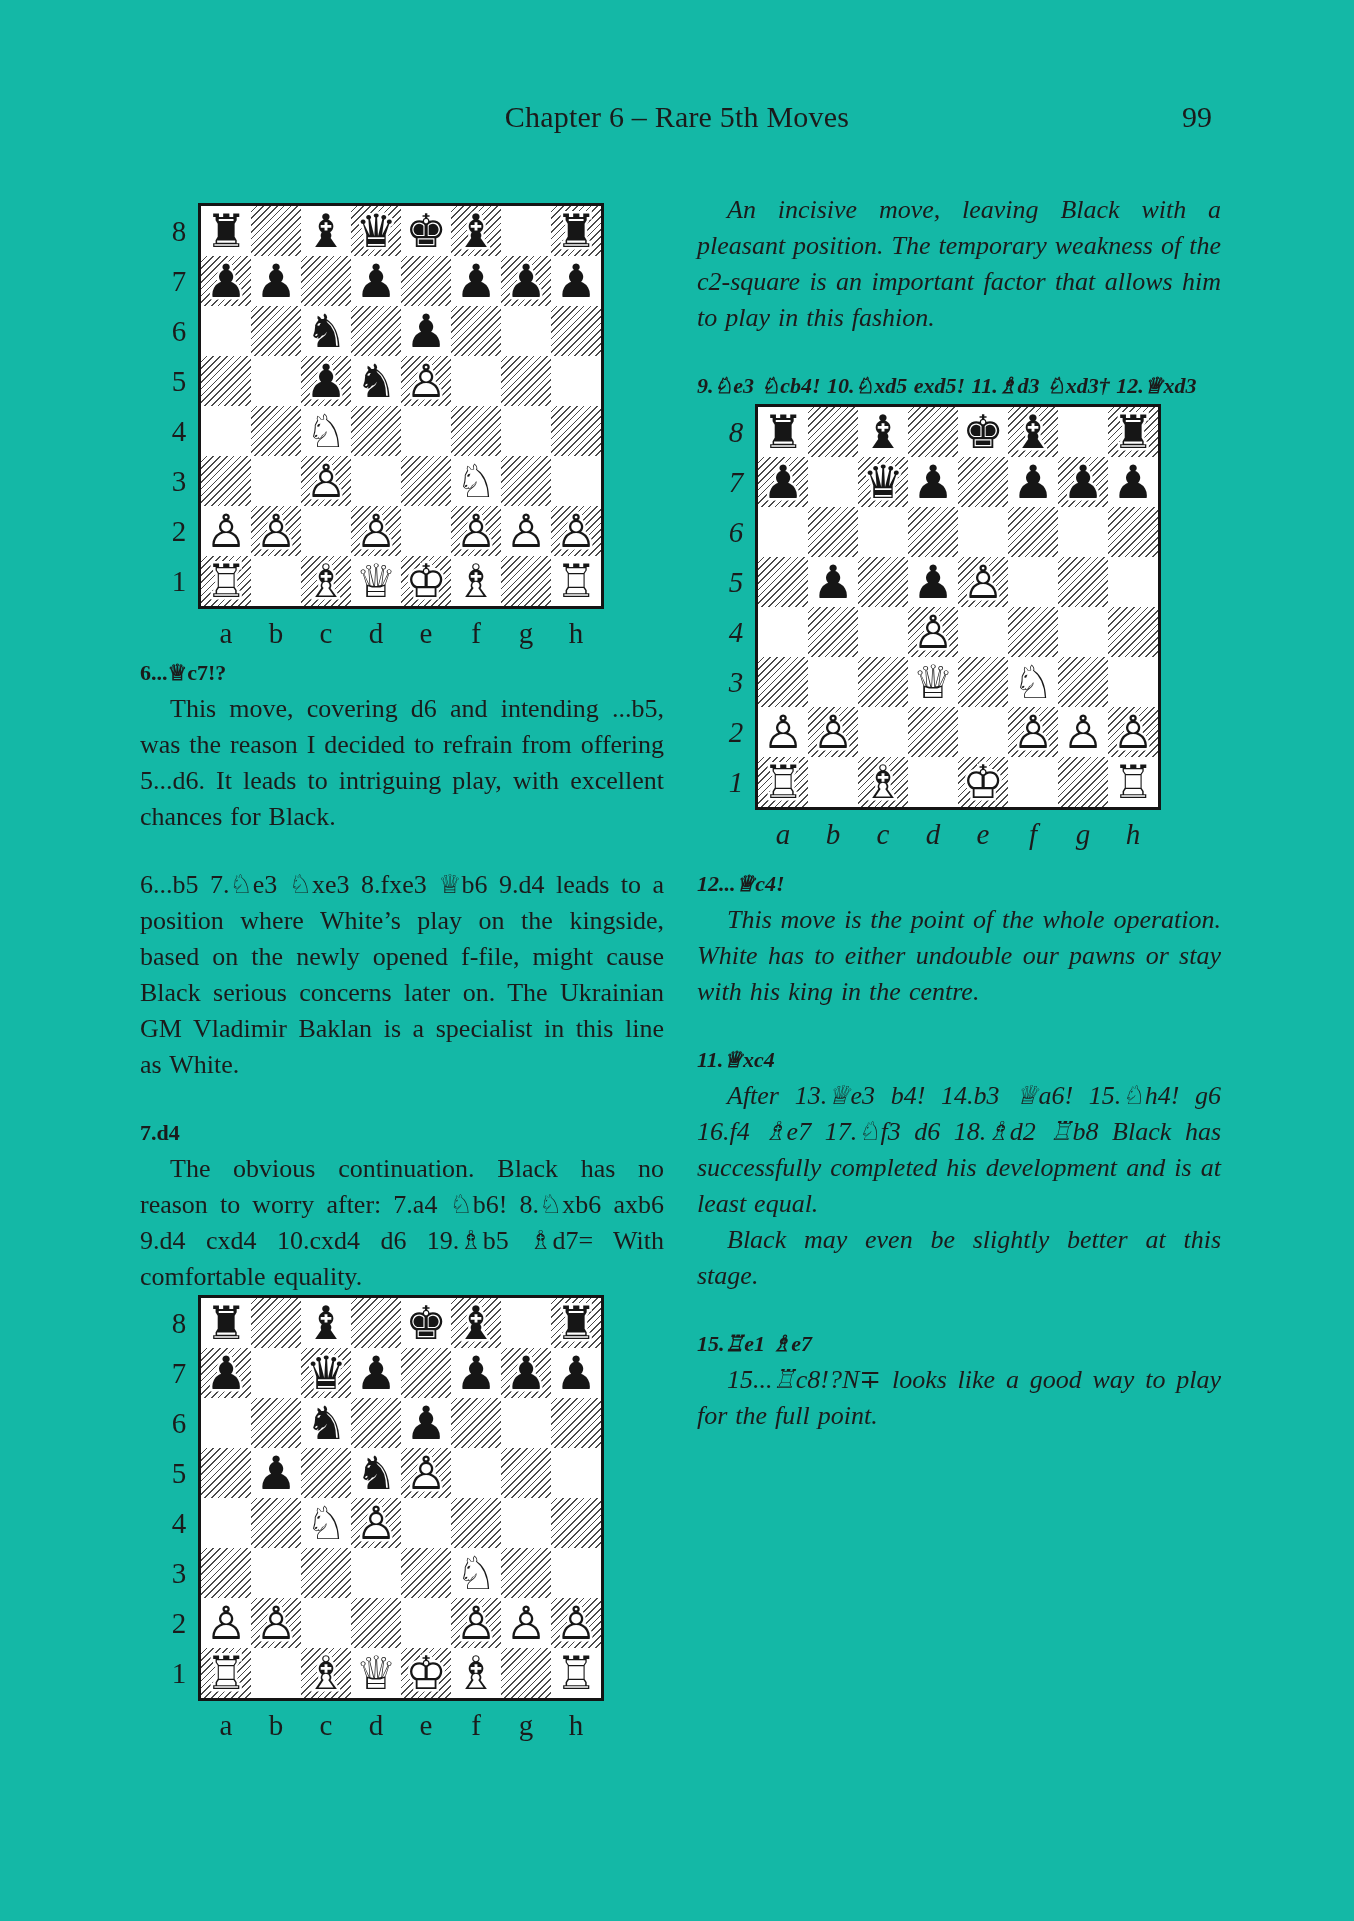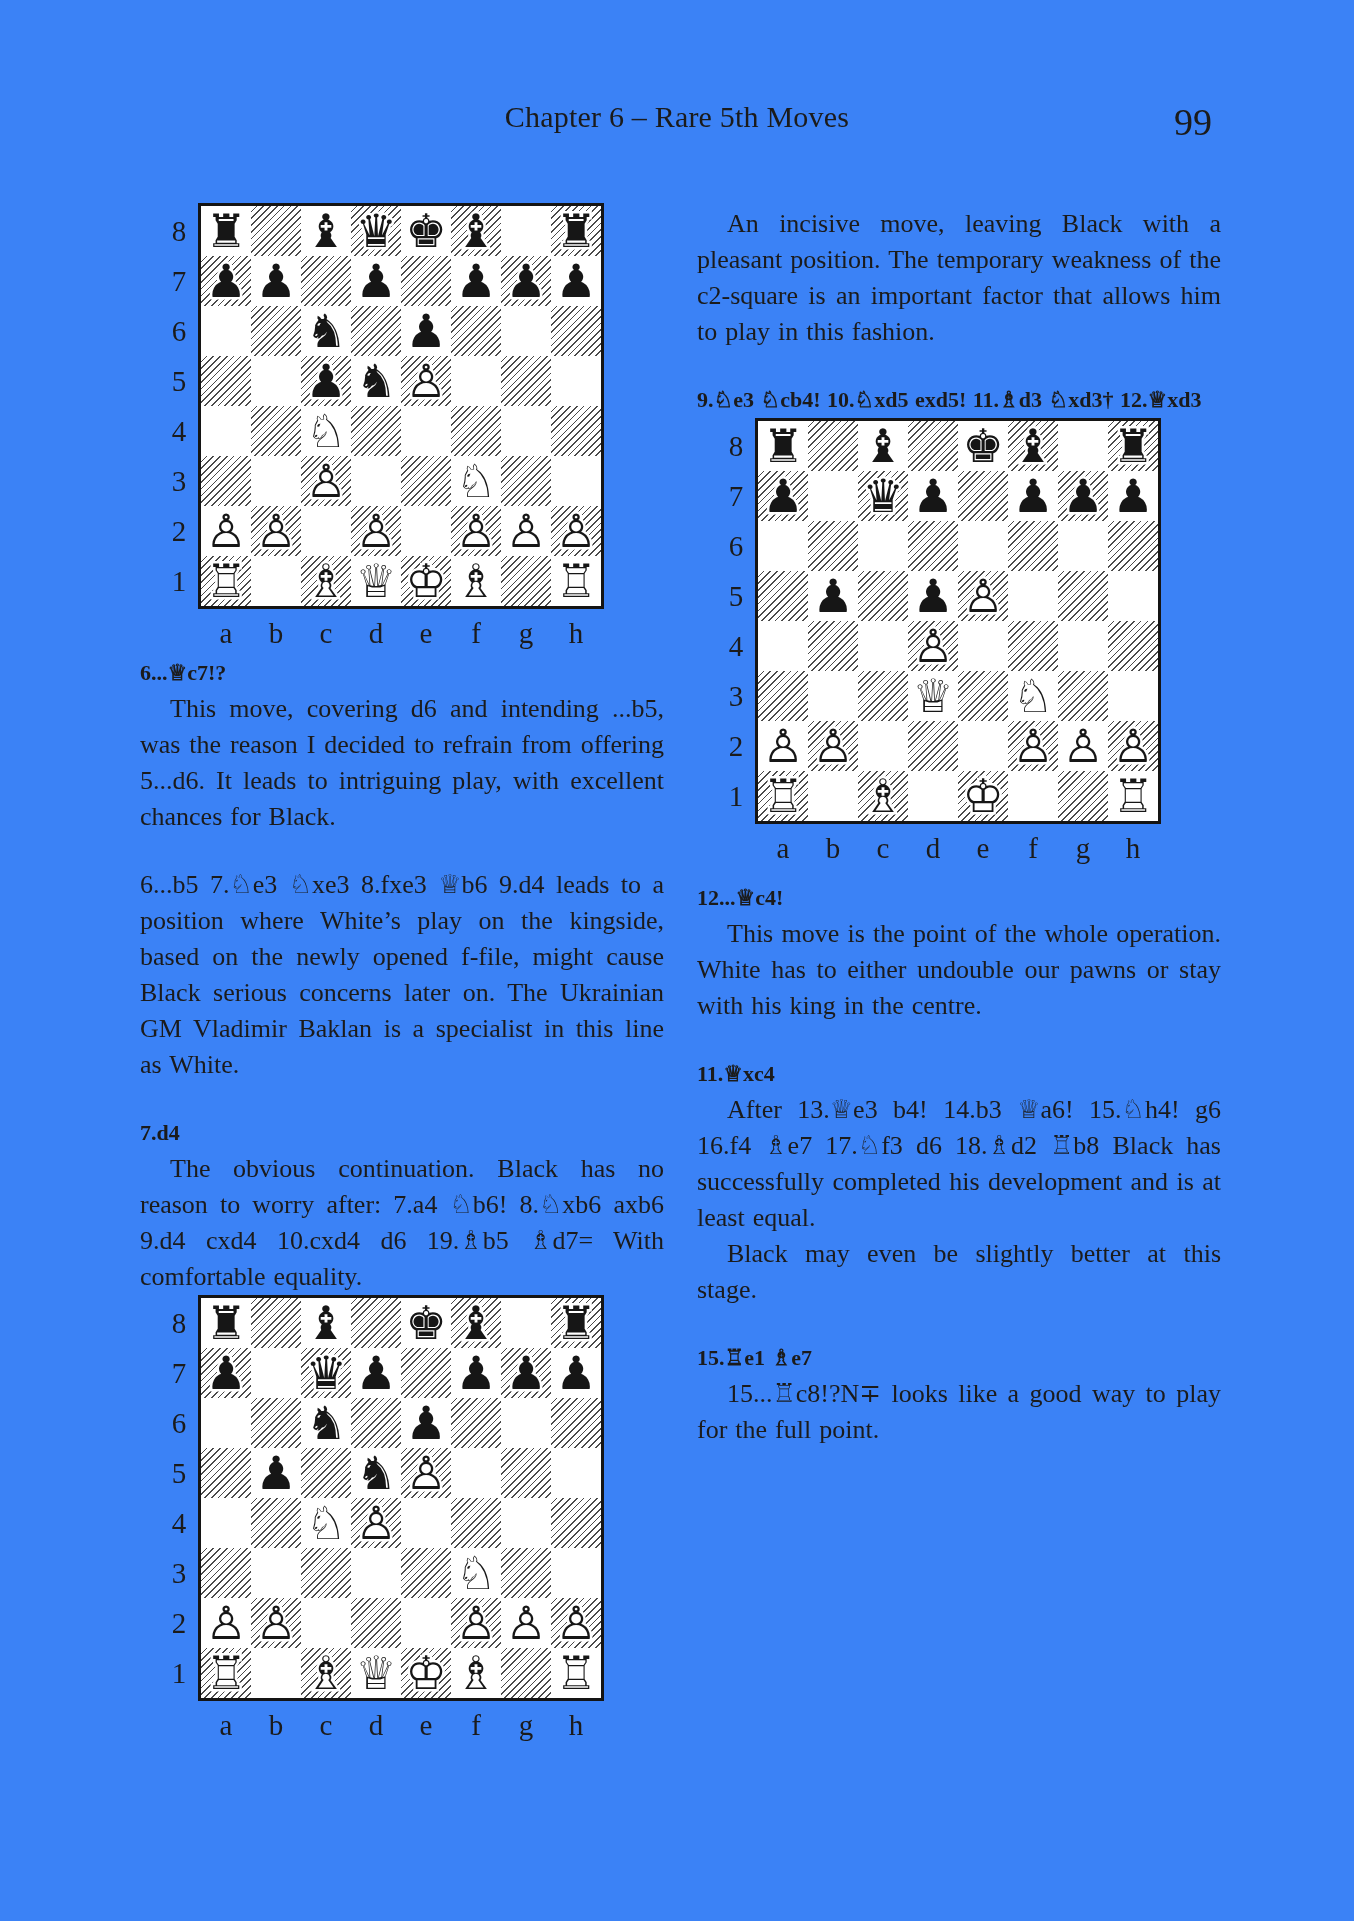--- a/index.html
+++ b/index.html
@@ -1,33 +1,33 @@
 <!DOCTYPE html>
 <html><head>
 <meta charset="utf-8">
 <style>
   html,body{margin:0;padding:0;background:#e8e8e8;}
   .page{
     position:relative;
     width:1354px;height:1921px;
-    background:#3b82f6;
+    background:#14b8a6;
     font-family:"Liberation Serif","DejaVu Serif",serif;
     color:#1b1b1b;
     overflow:hidden;
   }
   .header{position:absolute;top:100px;left:0;width:100%;height:40px;}
   .header .title{
     display:block;text-align:center;font-size:30px;letter-spacing:.2px;
   }
   .header .pagenum{
-    position:absolute;right:142px;top:0;font-size:38px;margin-left:16px;
+    position:absolute;right:142px;top:0;font-size:30px;margin-left:16px;
   }
   .col{position:absolute;width:524px;}
   .col-left{left:140px;top:203px;}
-  .col-right{left:697px;top:206px;}
+  .col-right{left:697px;top:192px;font-style:italic;}
 
   .p{
     font-size:26px;line-height:36px;text-align:justify;margin:0;
     word-spacing:1.5px;
   }
   .p.indent{text-indent:30px;}
   .h{
     font-size:22px;line-height:36px;font-weight:bold;margin:0;
     text-align:justify;word-spacing:1px;
   }

